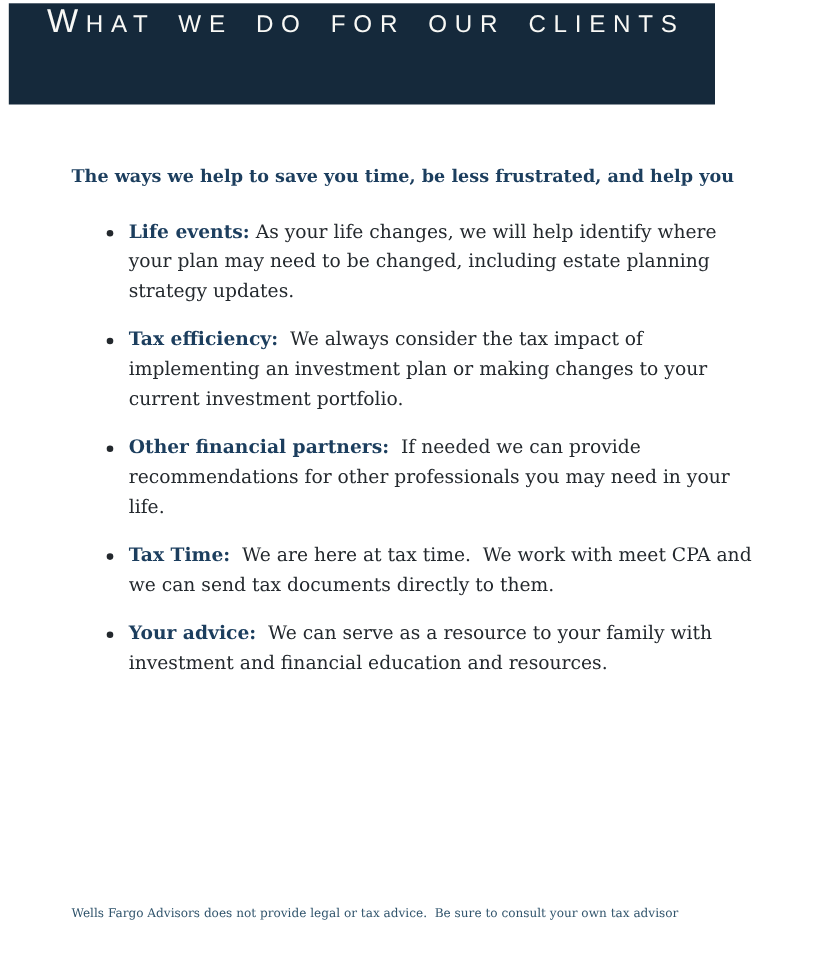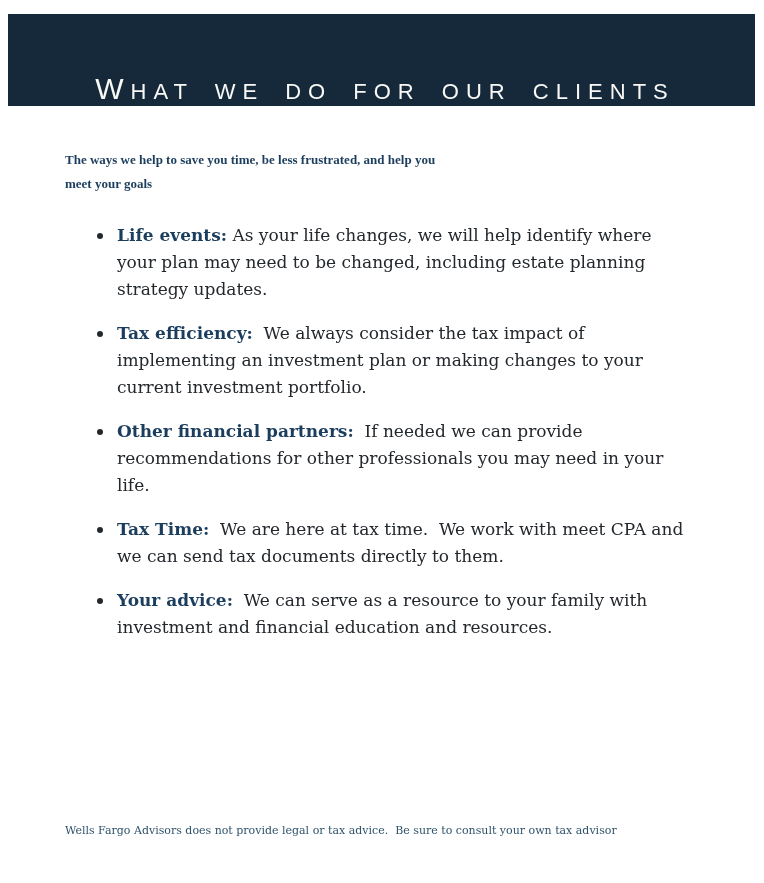--- a/index.html
+++ b/index.html
@@ -16,26 +16,26 @@
     width: 764px;
     height: 883px;
     position: relative;
     font-family: "DejaVu Serif", serif;
     background: var(--page_bg);
     overflow: hidden;
   }
   .banner {
     position: absolute;
     left: 8px;
-    top: 14px;
-    width: 747px;
+    top: 3px;
+    width: 642px;
     height: 92px;
     background: var(--banner_bg);
     display: flex;
-    align-items: flex-end;
+    align-items: flex-start;
     justify-content: center;
   }
   .banner-title {
     color: var(--banner_text);
     font-family: "Liberation Sans", sans-serif;
     font-weight: 400;
     font-size: 22px;
     text-transform: uppercase;
     letter-spacing: 7px;
     word-spacing: 8px;
@@ -47,23 +47,22 @@
   }
   .content {
     position: absolute;
     left: 65px;
     top: 148px;
     width: 645px;
   }
   .intro-heading {
     color: var(--accent);
     font-weight: bold;
-    font-size: 13px;
+    font-size: 16px;
     line-height: 24px;
-    font-family: Liberation Serif, serif;
   }
   .intro-line { white-space: pre; }
   ul.benefits-list {
     list-style: none;
     margin-top: 26px;
     margin-left: 30px;
   }
   ul.benefits-list li {
     position: relative;
     padding-left: 22px;
@@ -105,21 +104,20 @@
 </head>
 <body>
 
 <div class="banner">
   <div class="banner-title">What we do for our clients</div>
 </div>
 
 <div class="content">
   <div class="intro-heading">
     <div class="intro-line">The ways we help to save you time, be less frustrated, and help you</div>
-    <div class="intro-line">meet your goals</div>
   </div>
 
   <ul class="benefits-list">
     <li><span class="item-lead">Life events:</span><span class="item-text"> As your life changes, we will help identify where your plan may need to be changed, including estate planning strategy updates.</span></li>
     <li><span class="item-lead">Tax efficiency:</span><span class="item-text">  We always consider the tax impact of implementing an investment plan or making changes to your current investment portfolio.</span></li>
     <li><span class="item-lead">Other financial partners:</span><span class="item-text">  If needed we can provide recommendations for other professionals you may need in your life.</span></li>
     <li><span class="item-lead">Tax Time:</span><span class="item-text">  We are here at tax time.  We work with meet CPA and we can send tax documents directly to them.</span></li>
     <li><span class="item-lead">Your advice:</span><span class="item-text">  We can serve as a resource to your family with investment and financial education and resources.</span></li>
   </ul>
 </div>

